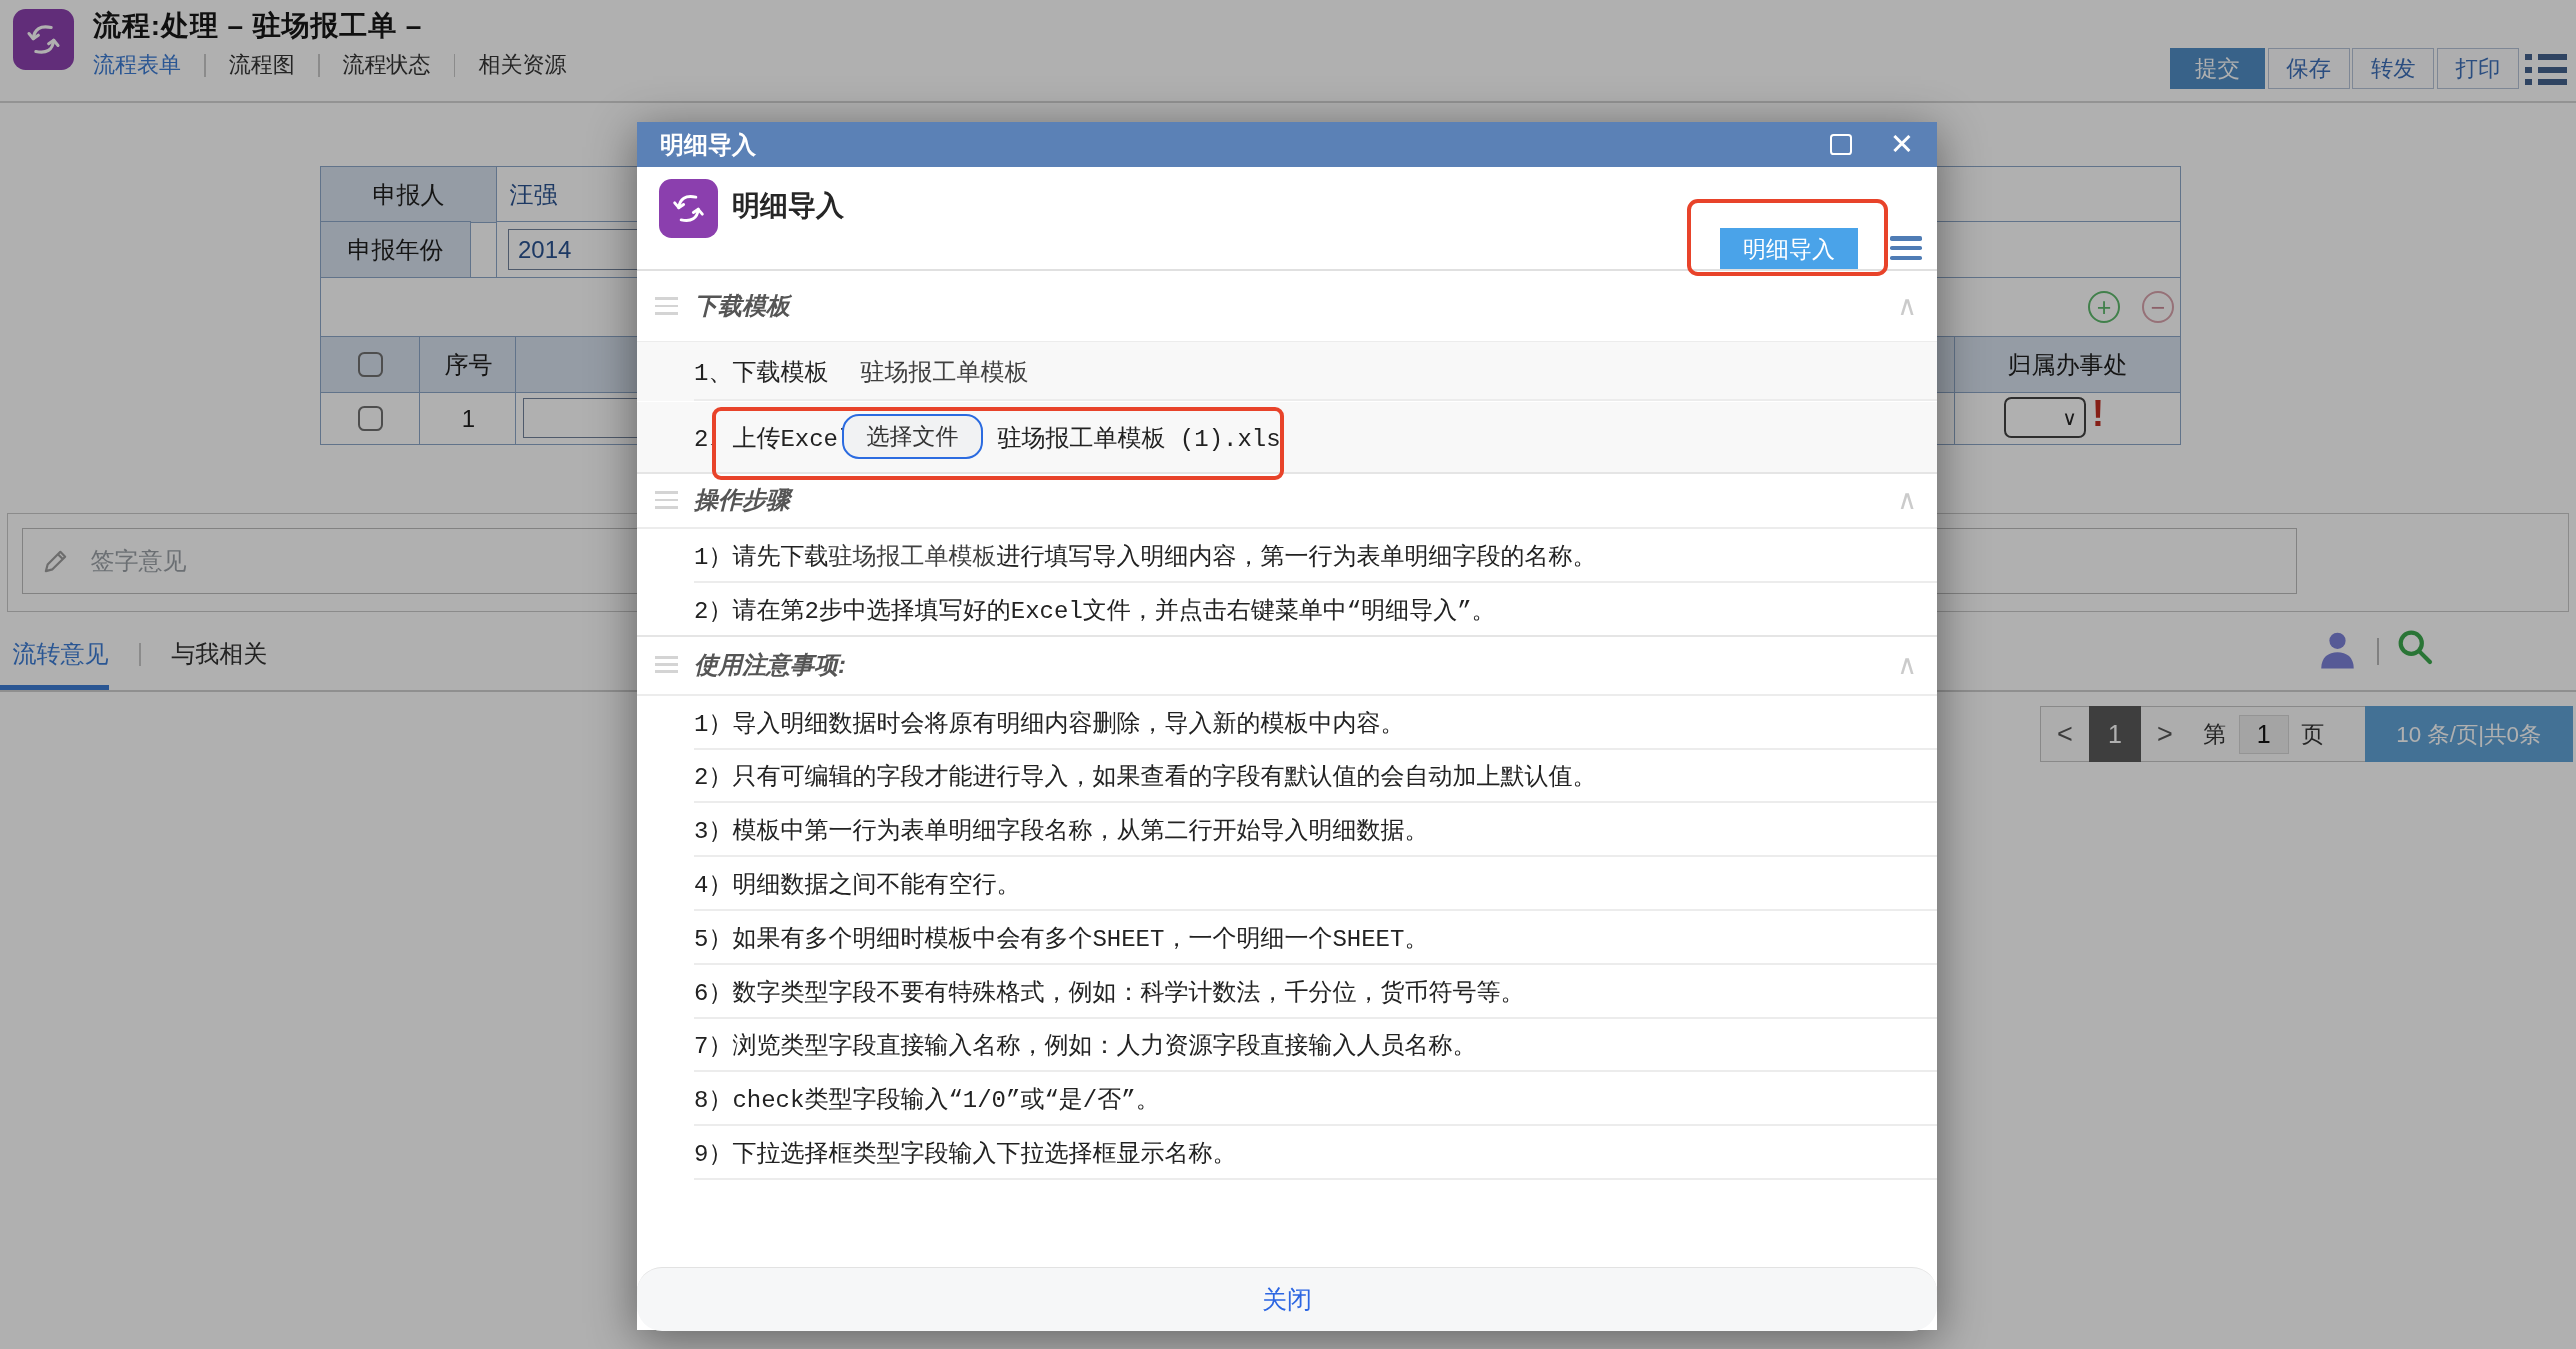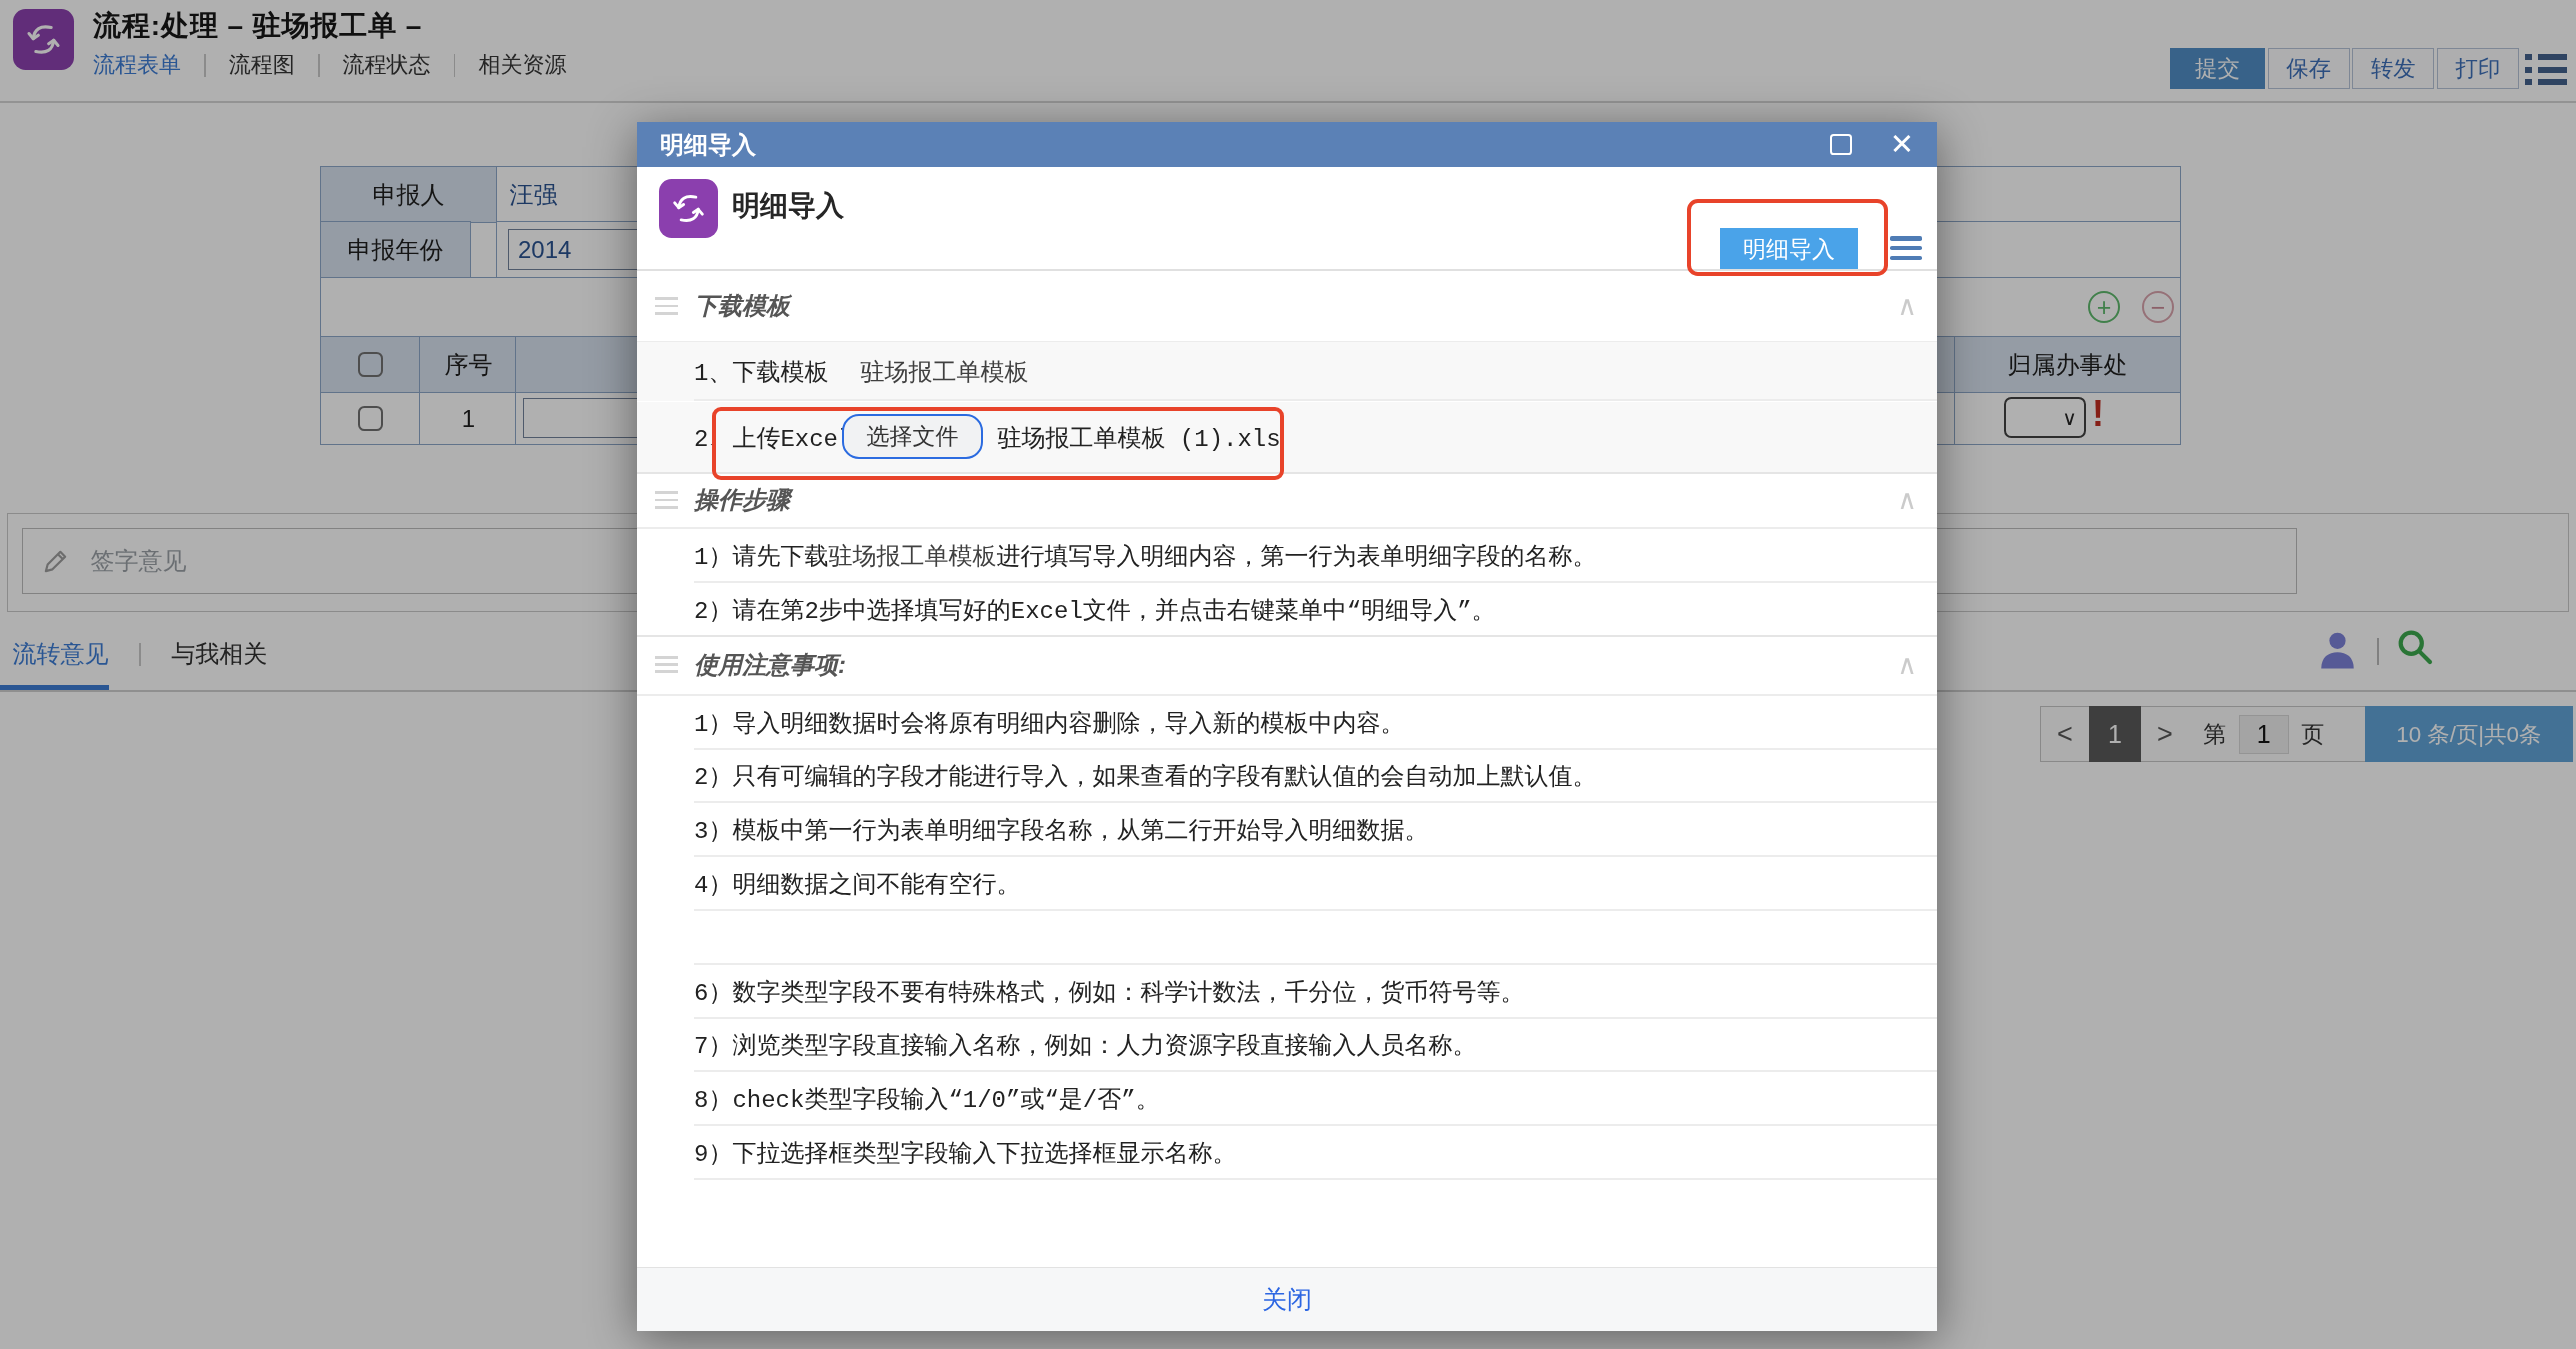--- a/index.html
+++ b/index.html
@@ -87,21 +87,21 @@
   .mrow{position:absolute;left:0;right:0;display:flex;align-items:center;font-size:24px;color:#222;font-family:Liberation Mono, monospace;}
   .mrow.gray{background:#f8f8f8;}
   .mrow .sep{position:absolute;left:57px;right:0;bottom:0;height:1.8px;background:#ececec;}
   .mrow .sep.full{left:0;background:#e5e5e5;}
   .ind{margin-left:57px;}
   .mlink{color:#404040;font-weight:500;}
   .file-btn{left:205px;top:292px;width:141px;height:45px;border:2.7px solid #2b6be0;border-radius:17px;
             background:#f1f2f3;display:flex;align-items:center;justify-content:center;
             font-size:23px;color:#333;position:absolute;}
   .m-footer{position:absolute;left:0;right:0;top:1145px;height:64px;background:#f6f7f8;
-            border-top:1.8px solid #e2e2e2;display:flex;align-items:center;justify-content:center;}
+            border-top:1.8px solid #e2e2e2;display:flex;align-items:center;justify-content:center;border-radius:25px;}
   .m-footer span{font-size:25px;color:#2c66e2;}
 </style>
 </head>
 <body>
 
 <div class="stage">
 
   <svg width="0" height="0" style="position:absolute">
     <defs>
       <symbol id="sync-arrows" viewBox="0 0 48 48">
@@ -314,20 +314,21 @@
     </div>
     <div class="mrow" style="top:681px;height:54px">
       <span class="ind">3）模板中第一行为表单明细字段名称，从第二行开始导入明细数据。</span>
       <span class="sep"></span>
     </div>
     <div class="mrow" style="top:735px;height:54px">
       <span class="ind">4）明细数据之间不能有空行。</span>
       <span class="sep"></span>
     </div>
     <div class="mrow" style="top:789px;height:54px">
+      <span class="ind">5）如果有多个明细时模板中会有多个SHEET，一个明细一个SHEET。</span>
       <span class="sep"></span>
     </div>
     <div class="mrow" style="top:843px;height:54px">
       <span class="ind">6）数字类型字段不要有特殊格式，例如：科学计数法，千分位，货币符号等。</span>
       <span class="sep"></span>
     </div>
     <div class="mrow" style="top:896px;height:54px">
       <span class="ind">7）浏览类型字段直接输入名称，例如：人力资源字段直接输入人员名称。</span>
       <span class="sep"></span>
     </div>

